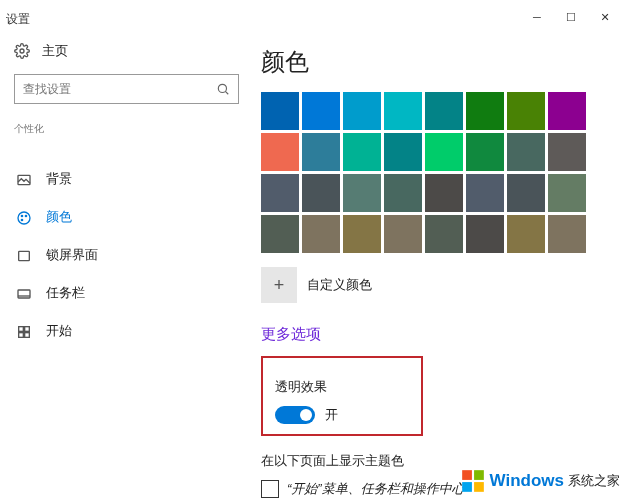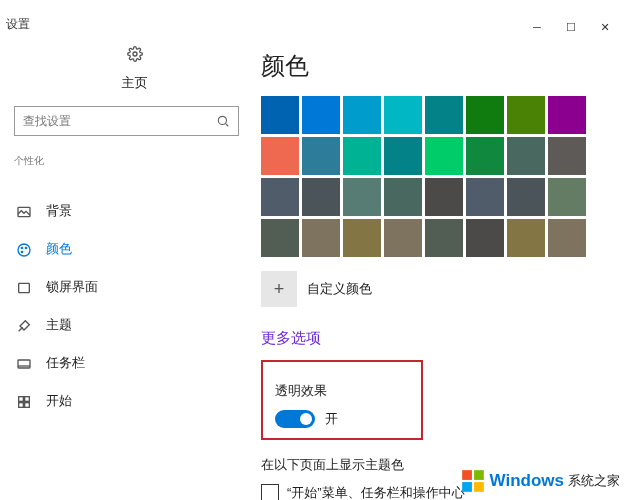--- a/index.html
+++ b/index.html
@@ -1,24 +1,24 @@
 <!DOCTYPE html>
 <html><head>
 <meta charset="utf-8">
 <style>
 * { box-sizing: border-box; margin: 0; padding: 0; font-family: "Microsoft YaHei", "Segoe UI", sans-serif; }
 body { width: 628px; height: 500px; background: #fff; overflow: hidden; position: relative; }
 
-.titlebar { display: flex; align-items: flex-start; height: 28px; padding: 16px 6px; }
+.titlebar { display: flex; align-items: flex-end; height: 28px; padding: 0 6px; }
 .titlebar-text { font-size: 12px; color: #333; flex: 1; }
 .win-btn { width: 34px; height: 22px; display: flex; align-items: center; justify-content: center; font-size: 11px; color: #333; cursor: pointer; }
 
 .layout { display: flex; height: calc(100% - 28px); }
 .sidebar { width: 255px; padding: 14px 0 0 14px; }
-.home-row { display: flex; align-items: center; gap: 12px; margin-bottom: 14px; flex-direction: column; }
+.home-row { display: flex; align-items: center; gap: 12px; margin-bottom: 14px; }
 .home-icon { width: 16px; height: 16px; }
 .home-label { font-size: 13px; color: #222; }
 
 .search-box { width: 225px; height: 30px; border: 1px solid #999; display: flex; align-items: center; padding: 0 8px; margin-bottom: 18px; }
 .search-input { flex: 1; border: none; outline: none; font-size: 12px; color: #666; background: transparent; }
 .search-icon { width: 14px; height: 14px; }
 
 .section-label { font-size: 10px; color: #777; margin-bottom: 14px; }
 
 .nav-item { display: flex; align-items: flex-end; gap: 14px; height: 38px; padding-left: 2px; cursor: pointer; font-size: 13px; color: #222; }
@@ -38,21 +38,21 @@
 .subheader { font-size: 15px; color: #6d28d9; margin-bottom: 12px; }
 
 .highlight-box { border: 2px solid #c1272d; width: 162px; padding: 20px 12px 10px 12px; margin-bottom: 16px; }
 .toggle-label { font-size: 13px; color: #222; margin-bottom: 10px; }
 .toggle-row { display: flex; align-items: center; gap: 10px; }
 .toggle { width: 40px; height: 18px; border-radius: 9px; background: #0078d7; position: relative; cursor: pointer; }
 .toggle-knob { width: 12px; height: 12px; border-radius: 50%; background: #fff; position: absolute; right: 3px; top: 3px; }
 .toggle-state { font-size: 13px; color: #222; }
 
 .check-section-label { font-size: 13px; color: #222; margin-bottom: 10px; }
-.check-row { display: flex; align-items: flex-start; gap: 8px; margin-bottom: 10px; }
+.check-row { display: flex; align-items: flex-start; gap: 8px; margin-bottom: 10px; font-style: italic; }
 .checkbox { width: 18px; height: 18px; border: 1.5px solid #333; cursor: pointer; }
 .check-label { font-size: 13px; color: #222; }
 
 .watermark { position: absolute; right: 8px; bottom: 6px; display: flex; align-items: center; gap: 4px; }
 .wm-logo { width: 26px; height: 26px; }
 .wm-text1 { font-size: 17px; color: #0078d7; font-weight: bold; }
 .wm-text2 { font-size: 13px; color: #222; }
 .wm-url { position: absolute; right: 10px; bottom: -10px; font-size: 10px; color: #999; }
 </style>
 </head>
@@ -110,29 +110,20 @@
 
     <div class="nav-item">
       <span class="nav-icon">
           <svg viewBox="0 0 24 24" width="16" height="16" fill="none" stroke="#555" stroke-width="2">
             <rect x="4" y="5" width="16" height="14" rx="1"></rect>
           </svg>
         </span>
       <span>锁屏界面</span>
     </div>
 
-    <div class="nav-item">
-      <span class="nav-icon">
-          <svg viewBox="0 0 24 24" width="16" height="16" fill="none" stroke="#555" stroke-width="2">
-            <path d="M4 20l6-6"></path>
-            <path d="M14 4l6 6-8 8-6-6z"></path>
-          </svg>
-        </span>
-      <span>主题</span>
-    </div>
 
     <div class="nav-item">
       <span class="nav-icon">
           <svg viewBox="0 0 24 24" width="16" height="16" fill="none" stroke="#555" stroke-width="2">
             <rect x="3" y="6" width="18" height="12" rx="1"></rect>
             <line x1="3" y1="15" x2="21" y2="15"></line>
           </svg>
         </span>
       <span>任务栏</span>
     </div>

